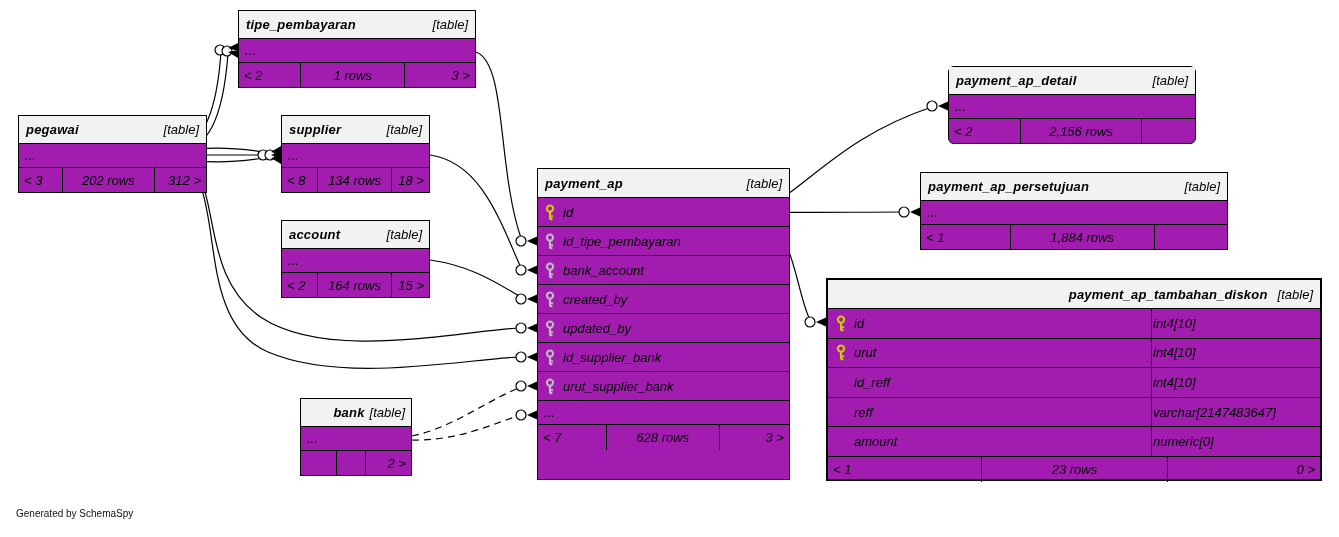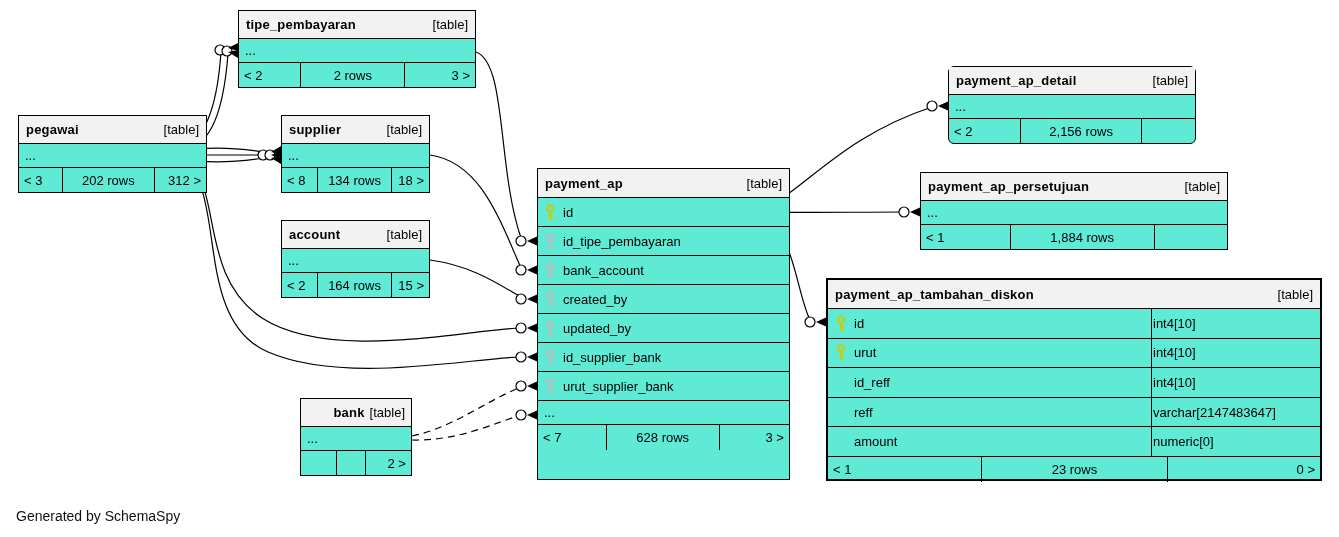--- a/index.html
+++ b/index.html
@@ -2,21 +2,21 @@
 <html><head>
 <meta charset="utf-8">
 <style>
   html,body{margin:0;padding:0;}
   body{
     width:1339px;height:537px;position:relative;background:#ffffff;
     font-family:"Liberation Sans","DejaVu Sans",sans-serif;
     font-size:13px;color:#000;overflow:hidden;
   }
   #edges{position:absolute;left:0;top:0;width:1339px;height:537px;}
-  .tb{position:absolute;background:#5eead4;border:1.4px solid #000;box-sizing:border-box;}
+  .tb{position:absolute;background:#a21caf;border:1.4px solid #000;box-sizing:border-box;font-style:italic;}
   .tb.thick{border-width:2.6px;}
   .hd{height:27px;background:#f2f2f2;border-bottom:1.4px solid #000;
       display:flex;justify-content:space-between;align-items:center;padding:0 7px;gap:10px;}
   .hd .nm{font-weight:bold;letter-spacing:.2px;white-space:nowrap;}
   .hd .tag{font-weight:normal;white-space:nowrap;}
   .more{height:23px;border-bottom:1.4px solid #000;display:flex;align-items:center;padding:0 6px;}
   .ft{display:flex;height:24px;}
   .ft .c{display:flex;align-items:center;padding:0 5px;border-left:1.4px solid #000;box-sizing:border-box;overflow:hidden;white-space:nowrap;}
   .ft .c:first-child{border-left:none;}
   .ft .c.mid{justify-content:center;}
@@ -26,21 +26,21 @@
   .pmore{height:23px;border-bottom:1.4px solid #000;display:flex;align-items:center;padding:0 6px;}
   .pft{display:flex;height:25px;}
   
   .trow{height:28.6px;border-bottom:1.4px solid #000;display:flex;}
   .trow .tname{flex:1;display:flex;align-items:center;gap:7px;padding:0 7px;}
   .trow .ttype{width:166px;border-left:1.4px solid #000;display:flex;align-items:center;padding:0 1px;}
   .keyspace{width:12px;flex:0 0 12px;}
   .key{width:12px;flex:0 0 12px;display:flex;align-items:center;}
   .key.pk{color:#cccc00;}
   .key.fk{color:#bdbdbd;}
-  .footer-note{position:absolute;left:16px;top:508px;font-size:14px;color:#111;}
+  .footer-note{position:absolute;left:16px;top:508px;font-size:10px;color:#111;}
 </style>
 </head>
 <body>
 
 <svg id="edges" viewBox="0 0 1339 537" xmlns="http://www.w3.org/2000/svg">
   <g fill="none" stroke="#000" stroke-width="1.2">
 
     <path d="M 175,152 C 204,144 217,110 221,52"></path>
     <path d="M 175,155 C 209,149 223,118 228,54"></path>
 
@@ -116,21 +116,21 @@
 </svg>
 
 <div class="tb" style="left:238px;top:10px;width:238px;height:78px;">
   <div class="hd">
     <span class="nm">tipe_pembayaran</span>
     <span class="tag">[table]</span>
   </div>
   <div class="more">...</div>
   <div class="ft">
     <div class="c" style="width:26%">&lt; 2</div>
-    <div class="c mid" style="width:44%">2 rows</div>
+    <div class="c mid" style="width:44%">1 rows</div>
     <div class="c rgt" style="width:30%">3 &gt;</div>
   </div>
 </div>
 
 <div class="tb" style="left:18px;top:115px;width:189px;height:78px;">
   <div class="hd">
     <span class="nm">pegawai</span>
     <span class="tag">[table]</span>
   </div>
   <div class="more">...</div>
@@ -276,21 +276,21 @@
   </div>
   <div class="more">...</div>
   <div class="ft">
     <div class="c" style="width:29%">&lt; 1</div>
     <div class="c mid" style="width:47%">1,884 rows</div>
     <div class="c rgt" style="width:24%"></div>
   </div>
 </div>
 
 <div class="tb thick" style="left:826px;top:278px;width:496px;height:203px;">
-  <div class="hd" style="height:28px;">
+  <div class="hd" style="height:28px;justify-content:flex-end;">
     <span class="nm">payment_ap_tambahan_diskon</span>
     <span class="tag">[table]</span>
   </div>
   <div class="trow">
     <div class="tname">
       <span class="key pk">
           <svg width="12" height="17" viewBox="0 0 12 17">
             <circle cx="6" cy="4.6" r="3.1" fill="none" stroke="currentColor" stroke-width="2.1"></circle>
             <path d="M6 7.7 V15.4 M6 12.2 h3.1 M6 15.1 h2.4" stroke="currentColor" stroke-width="2.1" fill="none"></path>
           </svg>

